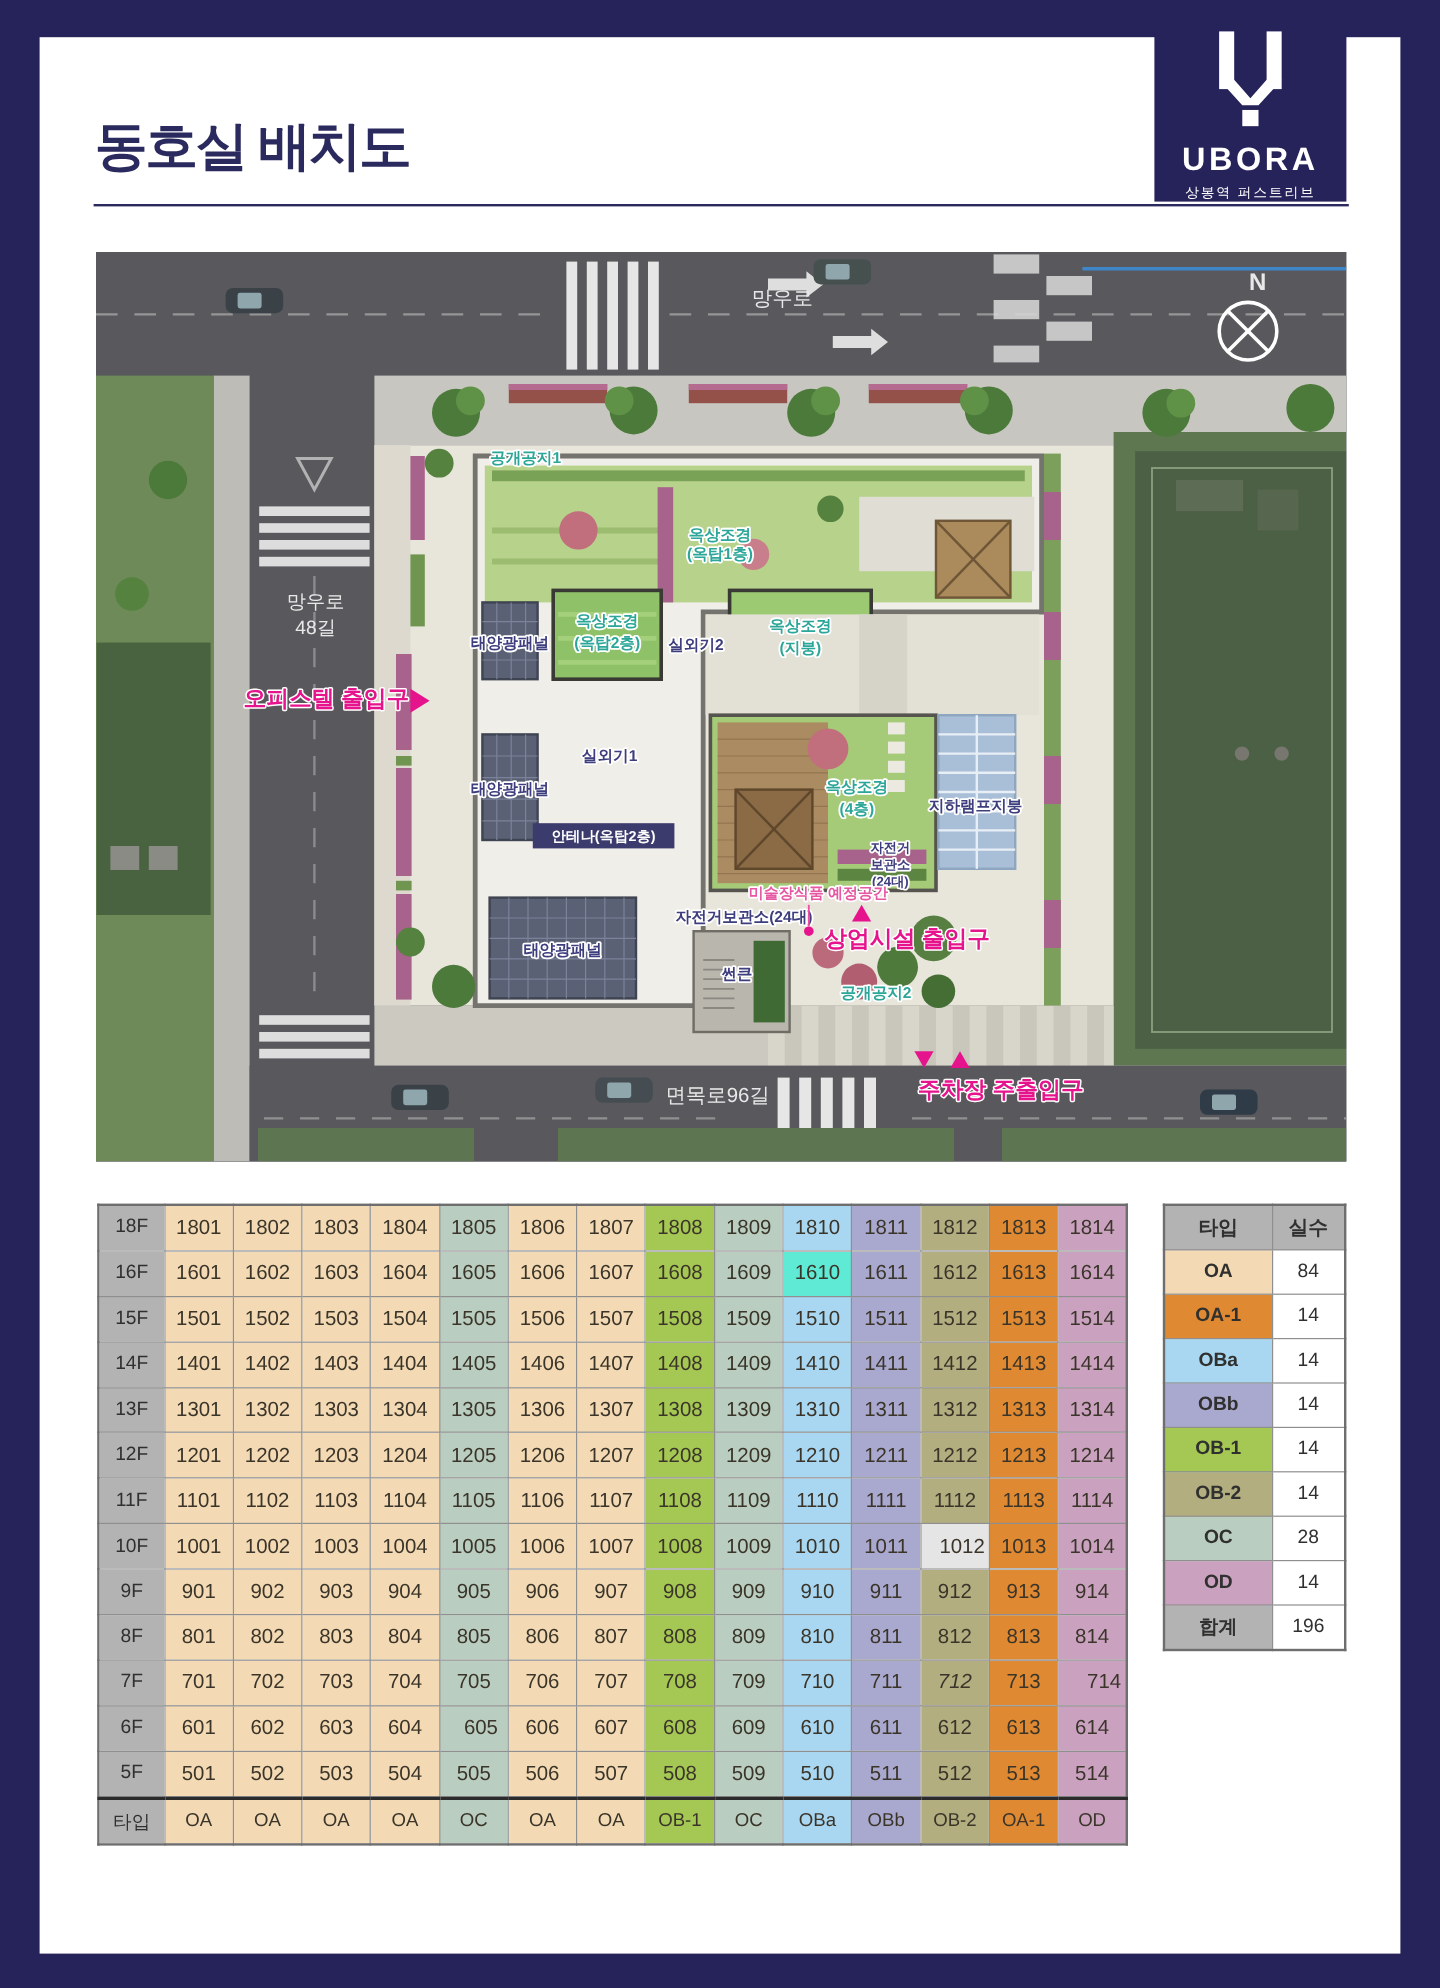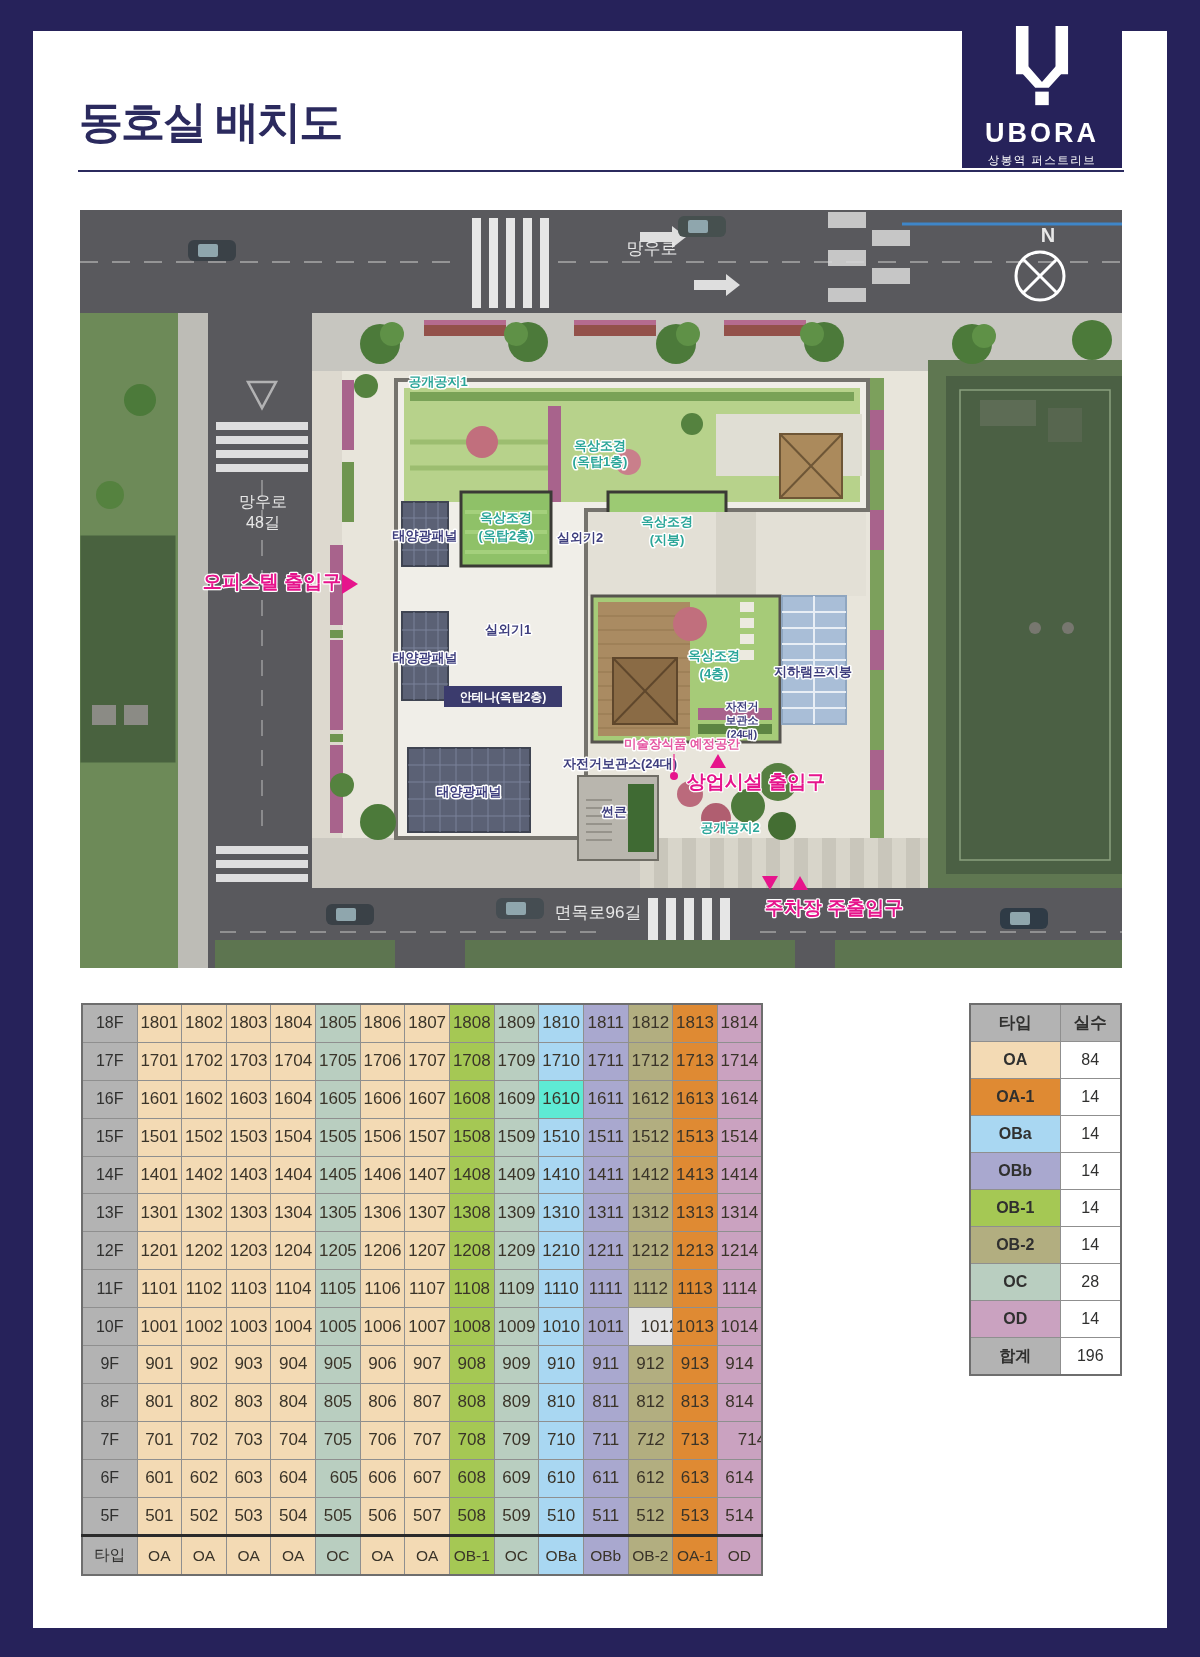--- a/index.html
+++ b/index.html
@@ -11,21 +11,21 @@
   .title-underline{position:absolute;left:45px;top:139px;width:1046px;height:2px;background:#2b2a5e;}
   .logo-box{position:absolute;left:962px;top:0;width:160px;height:168px;background:#26225a;
             display:flex;flex-direction:column;align-items:center;justify-content:flex-start;
             padding-top:26px;box-sizing:border-box;z-index:5;}
   .brand-name{color:#ffffff;font-size:27px;font-weight:bold;letter-spacing:3px;margin-top:9px;}
   .brand-subtitle{color:#ffffff;font-size:11.5px;letter-spacing:1.5px;margin-top:4px;}
   .map-wrap{position:absolute;left:47px;top:179px;width:1042px;height:758px;overflow:hidden;background:#59595d;}
   .map-wrap svg{display:block;width:1042px;height:758px;}
 
   table{border-collapse:collapse;table-layout:fixed;}
-  .unit-table{position:absolute;left:48px;top:972px;width:682px;}
+  .unit-table{position:absolute;left:48px;top:972px;width:859px;}
   .unit-table td{border:1px solid #8f8f8f;text-align:center;height:36.9px;
                  font-size:17px;color:#3a3429;padding:0;overflow:hidden;}
   .unit-table td.floorcell{background:#b3b3b3;font-size:16px;color:#30302f;}
   .unit-table tr.typerow td{border-top:3px solid #2b2b2b;font-size:15.5px;}
   .unit-table{border:2px solid #6e6e6e;}
 
   .legend-table{position:absolute;left:936px;top:972px;width:153px;border:2px solid #6e6e6e;}
   .legend-table th,.legend-table td{border:1px solid #8f8f8f;text-align:center;height:36px;
                  font-size:16px;color:#30302f;padding:0;}
   .legend-table th{background:#b3b3b3;font-weight:bold;font-size:16.5px;}
@@ -362,37 +362,20 @@
             <td style="background: rgb(243, 218, 180);">1807</td>
             <td style="background: rgb(165, 200, 84);">1808</td>
             <td style="background: rgb(185, 206, 192);">1809</td>
             <td style="background: rgb(169, 215, 242);">1810</td>
             <td style="background: rgb(169, 168, 207);">1811</td>
             <td style="background: rgb(178, 174, 128);">1812</td>
             <td style="background: rgb(223, 138, 51);">1813</td>
             <td style="background: rgb(202, 162, 192);">1814</td>
           </tr>
           <tr>
-            <td class="floorcell">17F</td>
-            <td style="background: rgb(243, 218, 180);">1701</td>
-            <td style="background: rgb(243, 218, 180);">1702</td>
-            <td style="background: rgb(243, 218, 180);">1703</td>
-            <td style="background: rgb(243, 218, 180);">1704</td>
-            <td style="background: rgb(185, 206, 192);">1705</td>
-            <td style="background: rgb(243, 218, 180);">1706</td>
-            <td style="background: rgb(243, 218, 180);">1707</td>
-            <td style="background: rgb(165, 200, 84);">1708</td>
-            <td style="background: rgb(185, 206, 192);">1709</td>
-            <td style="background: rgb(169, 215, 242);">1710</td>
-            <td style="background: rgb(169, 168, 207);">1711</td>
-            <td style="background: rgb(178, 174, 128);">1712</td>
-            <td style="background: rgb(223, 138, 51);">1713</td>
-            <td style="background: rgb(202, 162, 192);">1714</td>
-          </tr>
-          <tr>
             <td class="floorcell">16F</td>
             <td style="background: rgb(243, 218, 180);">1601</td>
             <td style="background: rgb(243, 218, 180);">1602</td>
             <td style="background: rgb(243, 218, 180);">1603</td>
             <td style="background: rgb(243, 218, 180);">1604</td>
             <td style="background: rgb(185, 206, 192);">1605</td>
             <td style="background: rgb(243, 218, 180);">1606</td>
             <td style="background: rgb(243, 218, 180);">1607</td>
             <td style="background: rgb(165, 200, 84);">1608</td>
             <td style="background: rgb(185, 206, 192);">1609</td>

